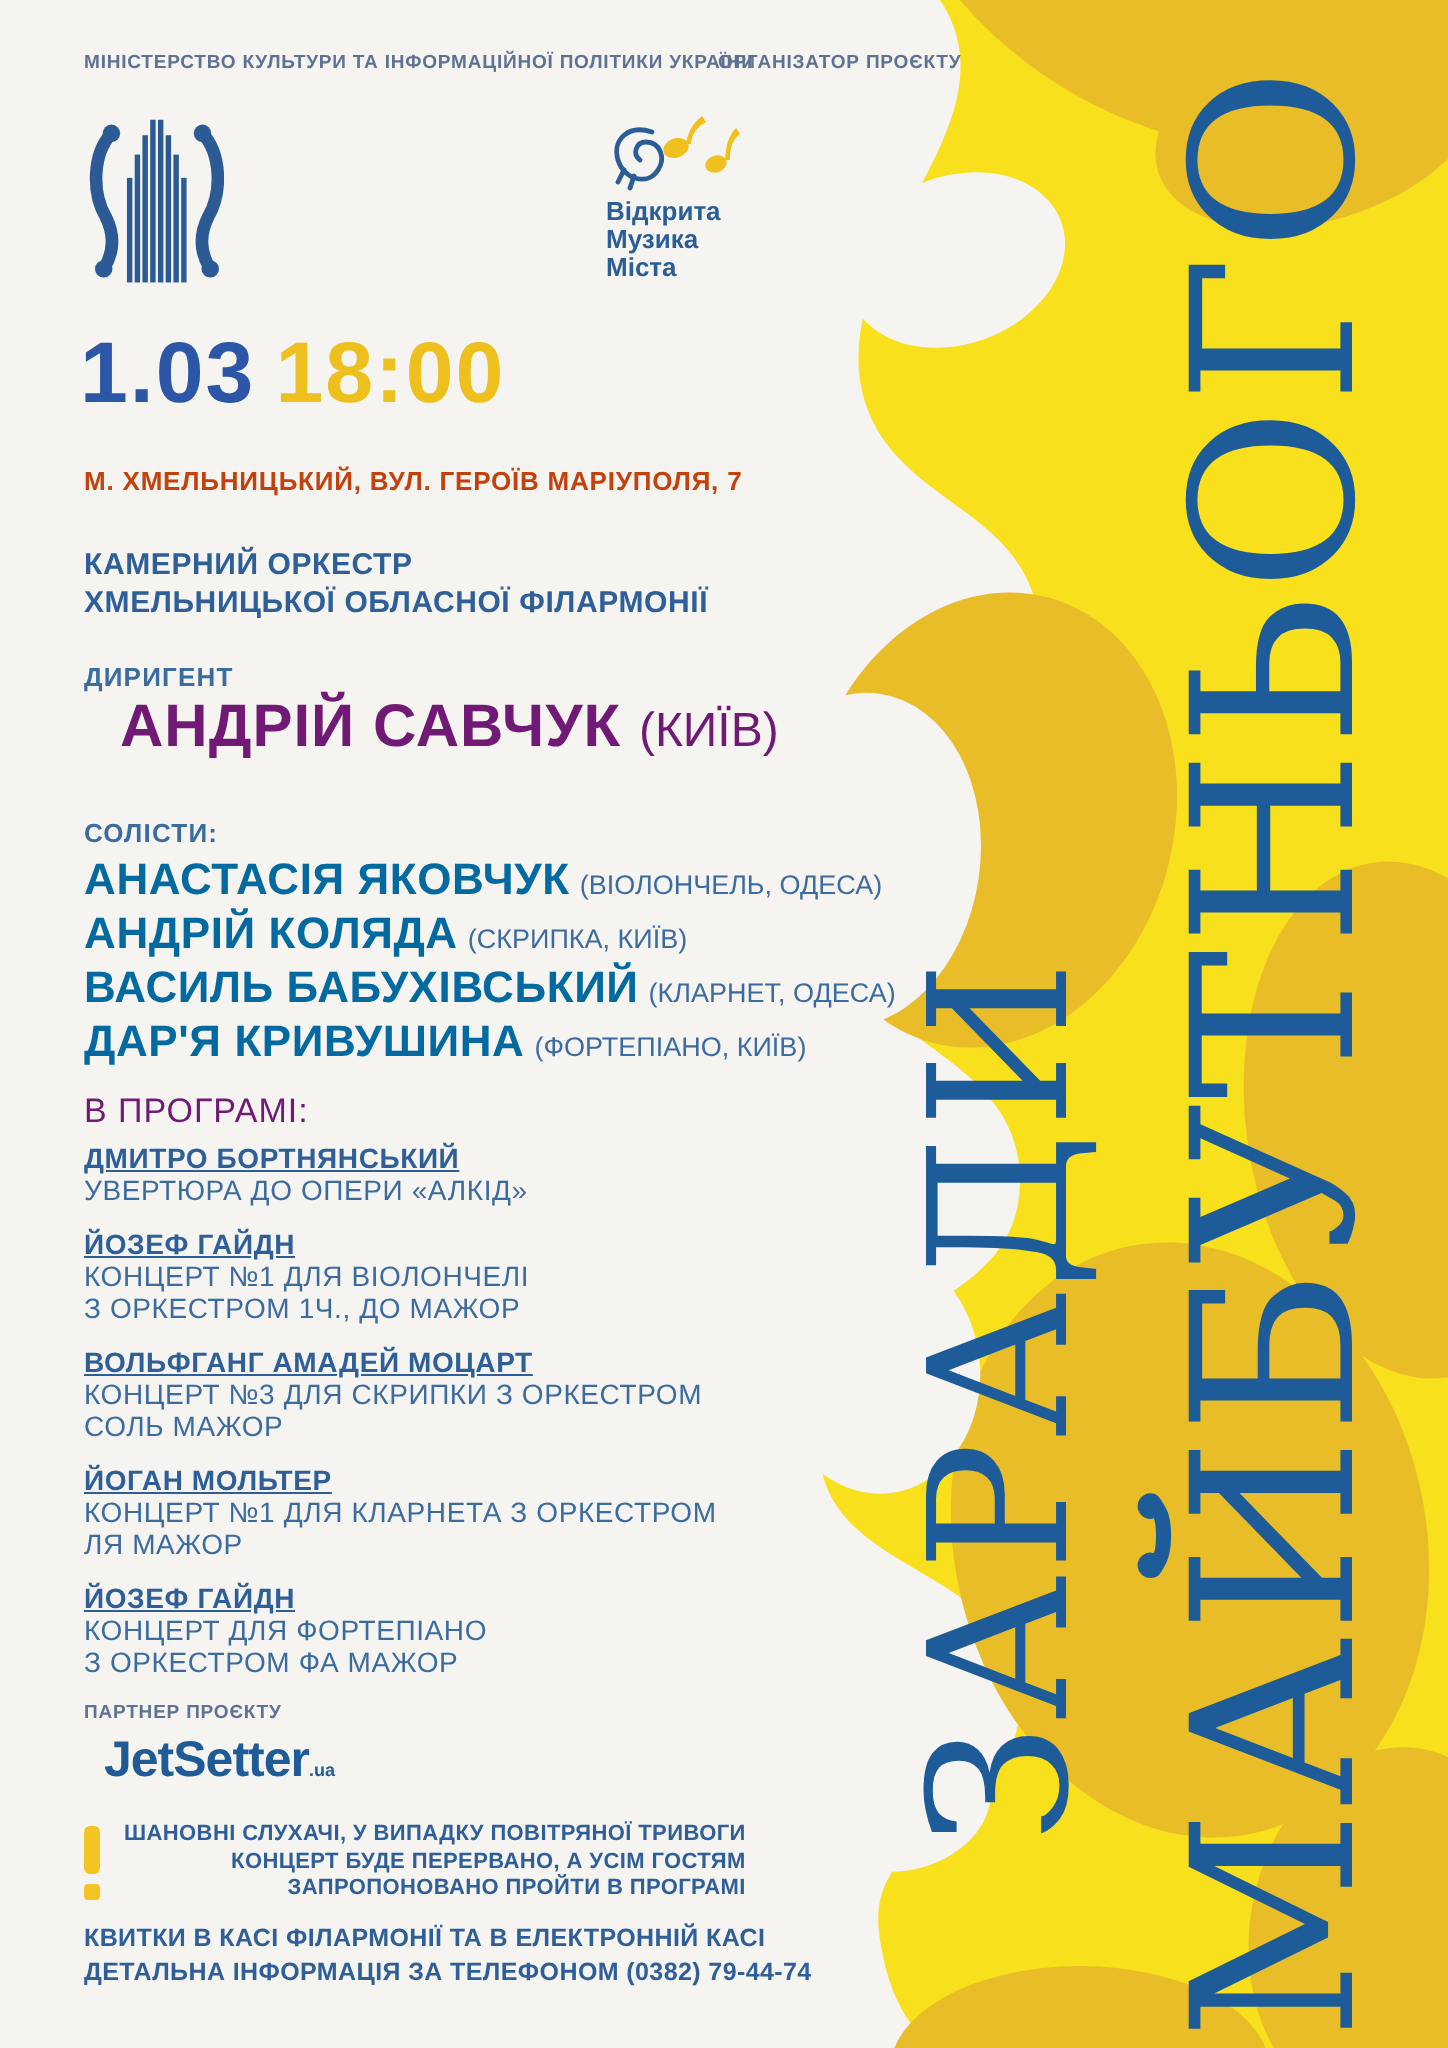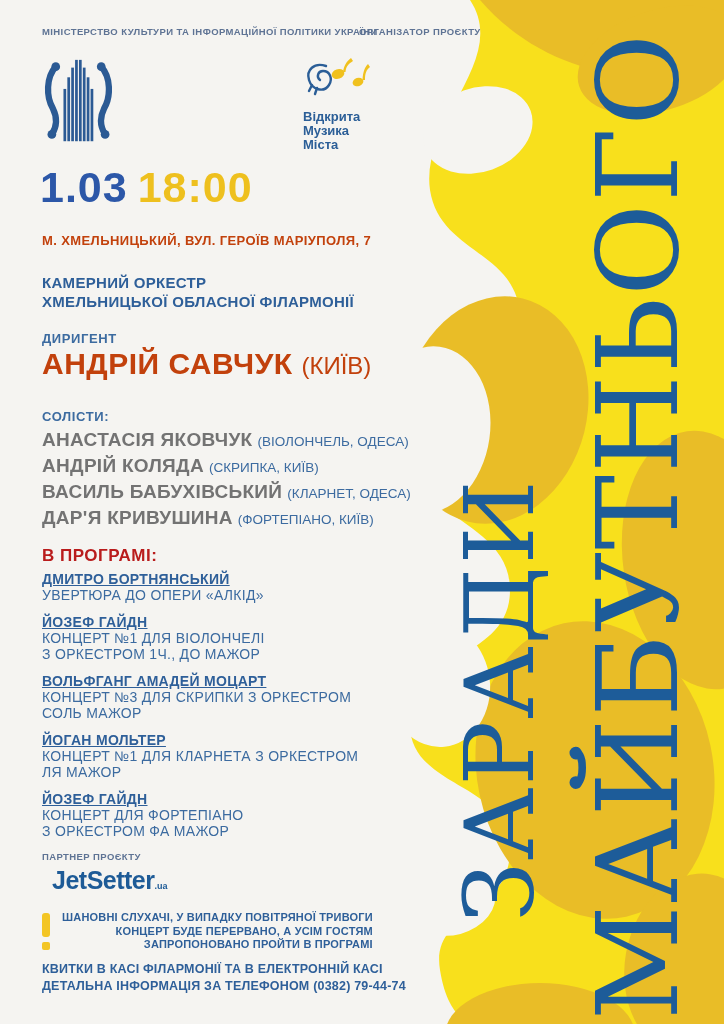--- a/index.html
+++ b/index.html
@@ -28,37 +28,37 @@
   .vword.w2{left:582px;top:40px;height:980px;width:130px;font-size:112px;letter-spacing:2px;}
   
   .toptext{position:absolute;top:26px;font-size:9.5px;letter-spacing:.4px;color:#5e7394;font-weight:bold;}
   .ministry{left:42px;text-align:right;}
   .organizer{left:313px;padding-left:46px;}
   .phil-logo-icon{position:absolute;left:44px;top:56px;}
   .phil-logo-text{position:absolute;left:118px;top:74px;font-family:"Liberation Serif",serif;color:#2b5a94;}
   .phil-line1{font-size:11.5px;font-weight:bold;letter-spacing:1.2px;}
   .phil-line2{font-size:22px;font-weight:bold;letter-spacing:1.5px;margin-top:1px;}
   .omm-logo-icon{position:absolute;left:300px;top:56px;}
-  .omm-logo-text{position:absolute;left:303px;top:99px;font-size:13px;font-weight:bold;color:#2b5e97;line-height:14px;margin-top:11px;}
+  .omm-logo-text{position:absolute;left:303px;top:99px;font-size:13px;font-weight:bold;color:#2b5e97;line-height:14px;}
   
   .datetime{position:absolute;left:40px;top:163px;font-weight:800;font-size:43px;letter-spacing:1px;}
   .date{color:#2c57a8;}
   .time{color:#eec01e;margin-left:10px;}
   .address{position:absolute;left:42px;top:233px;font-size:13px;font-weight:bold;color:#c2410c;letter-spacing:.4px;}
   .orchestra{position:absolute;left:42px;top:273px;font-size:15px;font-weight:bold;color:#2e5f99;line-height:19px;letter-spacing:.3px;}
   .conductor-label{position:absolute;left:42px;top:331px;font-size:13px;font-weight:bold;letter-spacing:.6px;color:#3c6ba0;}
-  .conductor-name{position:absolute;left:42px;top:347px;font-size:30px;font-weight:800;color:#c2410c;letter-spacing:.5px;text-align:center;}
+  .conductor-name{position:absolute;left:60px;top:347px;font-size:30px;font-weight:800;color:#701a75;letter-spacing:.5px;text-align:center;}
   .conductor-name .origin{font-weight:400;font-size:24px;letter-spacing:0;}
   
   .soloists-label{position:absolute;left:42px;top:409px;font-size:13px;font-weight:bold;letter-spacing:.6px;color:#3c6ba0;}
   .soloists{position:absolute;left:42px;top:428px;line-height:24px;white-space:nowrap;}
-  .soloist .name{font-size:19px;font-weight:800;color:#737373;letter-spacing:.3px;}
+  .soloist .name{font-size:22px;font-weight:800;color:#0369a1;letter-spacing:.3px;}
   .soloist .origin{font-size:13.5px;font-weight:400;color:#3c6ba0;margin-left:5px;}
   
-  .program-label{position:absolute;left:42px;top:546px;font-size:17px;font-weight:700;color:#b91c1c;letter-spacing:.5px;}
+  .program-label{position:absolute;left:42px;top:546px;font-size:17px;font-weight:400;color:#701a75;letter-spacing:.5px;}
   .program{position:absolute;left:42px;top:571px;width:400px;}
   .prog-item{margin-bottom:11px;}
   .prog-composer{font-size:14px;font-weight:800;color:#2e5f99;letter-spacing:.3px;line-height:16px;text-decoration:underline;}
   .prog-line{font-size:14px;font-weight:400;color:#3c6ba0;letter-spacing:.3px;line-height:16px;}
   
   .partner-label{position:absolute;left:42px;top:851px;font-size:9.5px;font-weight:bold;letter-spacing:.4px;color:#5e7394;}
   .partner-logo{position:absolute;left:40px;top:866px;font-size:25px;font-weight:800;color:#1e5b97;letter-spacing:-.5px;margin-left:12px;}
   .partner-logo .domain{font-size:9px;font-weight:800;letter-spacing:0;}
   
   .warning{position:absolute;left:42px;top:911px;display:flex;text-align:right;}

